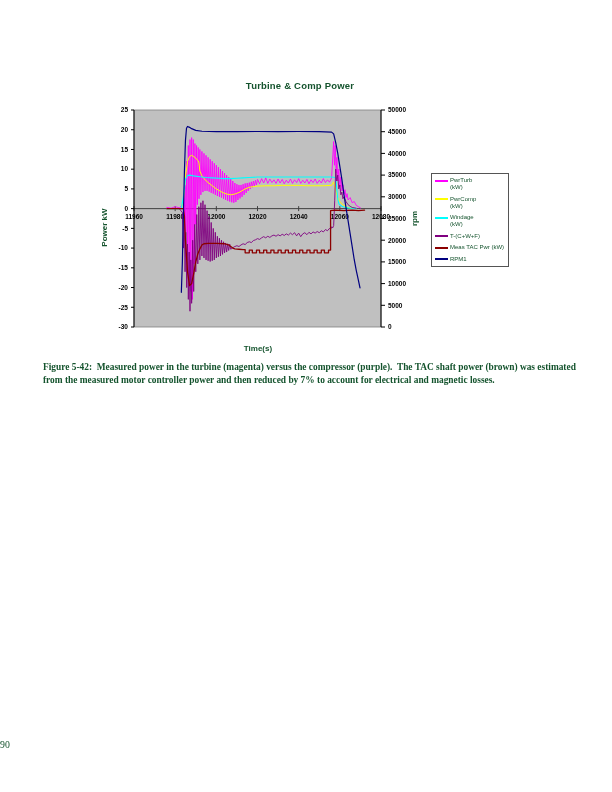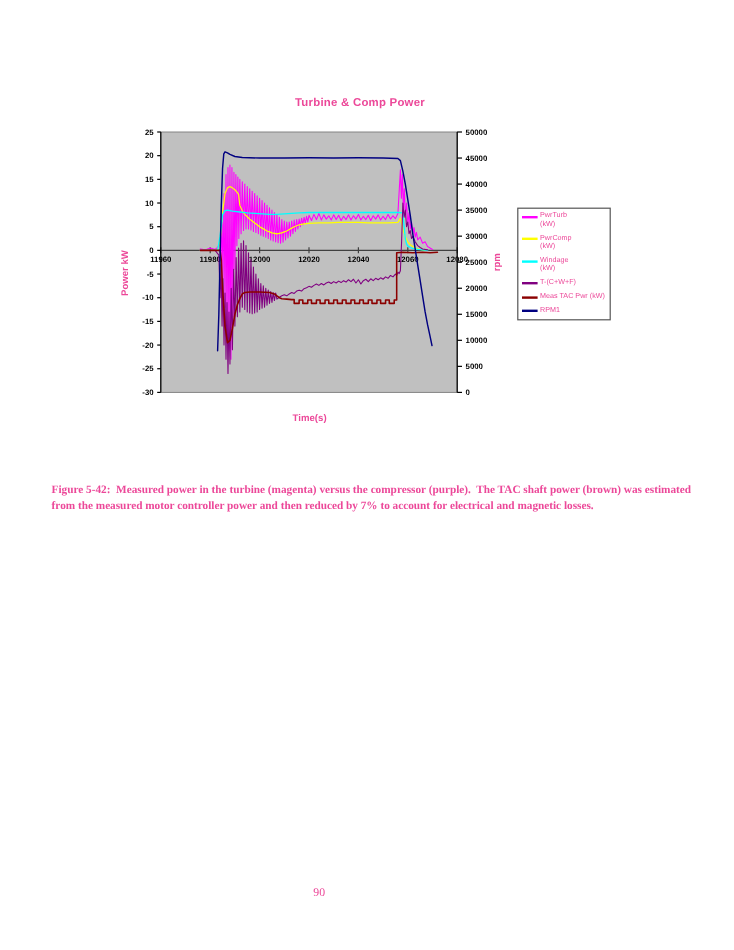--- a/index.html
+++ b/index.html
@@ -1,34 +1,34 @@
 <!DOCTYPE html>
 <html><head>
 <meta charset="utf-8">
 <style>
   html,body{margin:0;padding:0;background:#ffffff;}
   .page{position:relative;width:612px;height:792px;background:#ffffff;overflow:hidden;
-        font-family:"Liberation Sans",sans-serif;color:#ec4899;}
+        font-family:"Liberation Sans",sans-serif;color:#14532d;}
   .chart-title{position:absolute;left:100px;top:80px;width:400px;text-align:center;
         font-size:9.5px;font-weight:bold;letter-spacing:0.2px;}
   #chart-svg{position:absolute;left:95px;top:95px;}
   .axis-title{position:absolute;font-size:8px;font-weight:bold;text-align:center;}
   .axis-title-left{left:64px;top:223px;width:80px;transform:rotate(-90deg);}
   .axis-title-right{left:392px;top:214px;width:44px;transform:rotate(-90deg);}
   .axis-title-bottom{left:158px;top:344px;width:200px;}
   .legend{position:absolute;left:431px;top:173px;width:71px;height:86px;background:#fff;
         border:1px solid #555;padding:3px 2px 3px 3px;display:flex;flex-direction:column;
         justify-content:space-between;}
   .lg-item{display:flex;align-items:flex-start;}
   .lg-swatch{flex:0 0 13px;height:2px;margin-top:2.5px;margin-right:2px;}
   .lg-text{font-size:6px;line-height:7px;}
   .caption{position:absolute;left:43px;top:361px;width:540px;
         font-family:"Liberation Serif",serif;font-size:9.4px;font-weight:bold;
-        line-height:13px;white-space:pre-wrap;margin-top:42px;}
-  .pagenum{position:absolute;left:0;top:739px;width:532px;text-align:center;
+        line-height:13px;white-space:pre-wrap;}
+  .pagenum{position:absolute;left:0;top:739px;width:532px;
         font-family:"Liberation Serif",serif;font-size:9.8px;}
 </style>
 </head>
 <body>
 
 <div class="page">
 
   <div class="chart-title">Turbine &amp; Comp Power</div>
 
   <svg id="chart-svg" width="330" height="245" viewBox="95 95 330 245">

